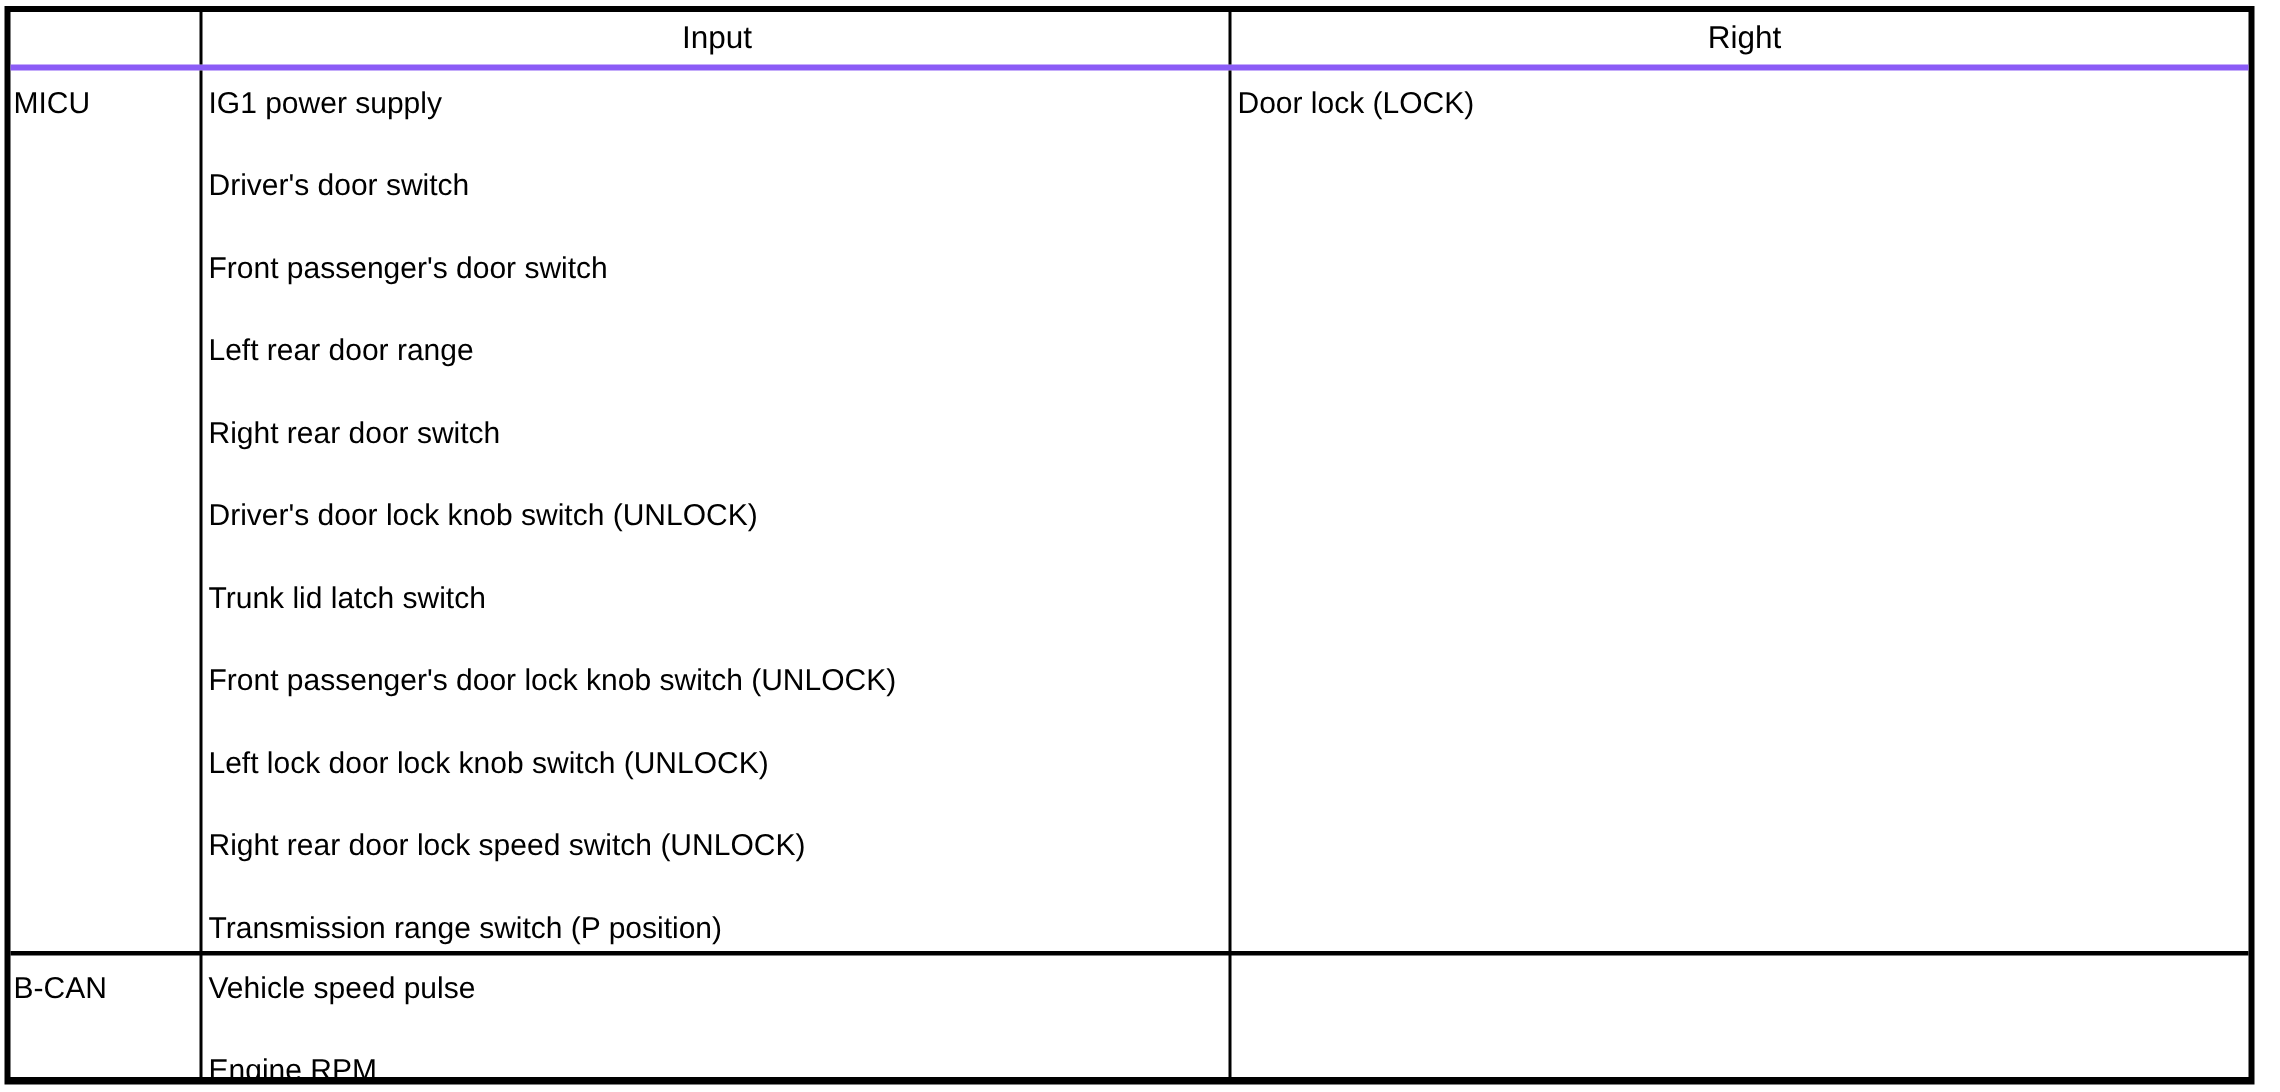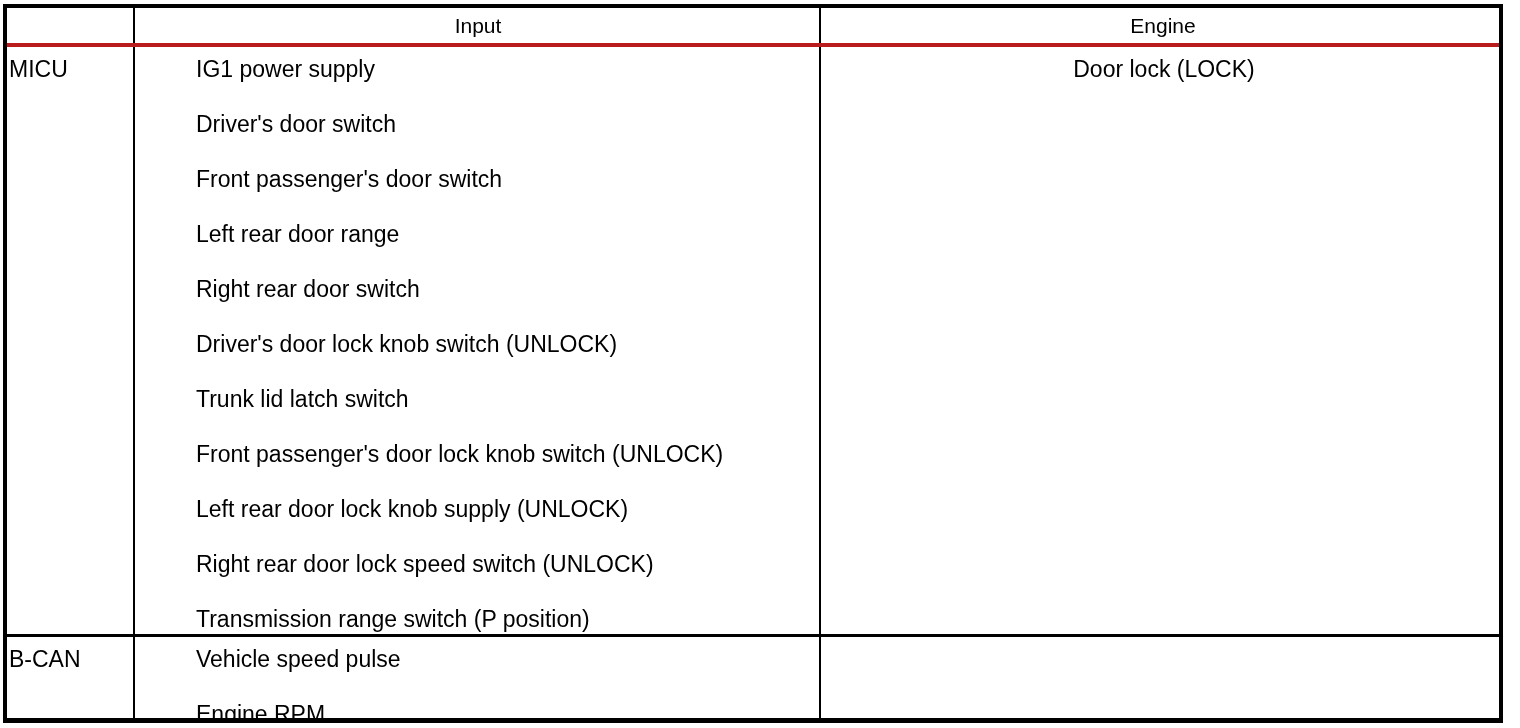--- a/index.html
+++ b/index.html
@@ -37,21 +37,21 @@
     background: #ffffff;
   }
 
   
   .header-row {
     position: absolute;
     left: 0;
     top: 0;
     right: 0;
     height: 35px;
-    border-bottom: 4px solid #b91c1c;
+    border-bottom: 4px solid #8b5cf6;
     box-sizing: content-box;
   }
   .header-cell {
     position: absolute;
     top: 0;
     height: 35px;
     line-height: 35px;
     text-align: center;
     font-size: 21px;
     letter-spacing: 0px;
@@ -98,30 +98,30 @@
     left: 0;
     right: 0;
   }
   .cell {
     position: absolute;
     top: 0;
     bottom: 0;
     overflow: hidden;
   }
   .cell.c-src   { left: 0px;   width: 126px; }
-  .cell.c-input { left: 140px; width: 684px; padding-left: 45px; }
-  .cell.c-out   { left: 814px; width: 682px; text-align: center; }
+  .cell.c-input { left: 128px; width: 684px; }
+  .cell.c-out   { left: 814px; width: 682px; }
 
   .entry-list {
     margin: 0;
     padding: 0;
     list-style: none;
   }
   .entry {
-    font-size: 23px;
+    font-size: 20px;
     line-height: 21px;
     white-space: nowrap;
     height: 55px;
     padding-top: 12px;
     box-sizing: border-box;
   }
   .cell.c-src .entry,
   .cell.c-input .entry,
   .cell.c-out .entry {
     padding-left: 4px;
@@ -130,21 +130,21 @@
 </style>
 </head>
 <body>
 
 <div class="sheet">
   <div class="table-frame">
 
     <div class="header-row">
       <div class="header-cell hc-src"></div>
       <div class="header-cell hc-input">Input</div>
-      <div class="header-cell hc-out">Engine</div>
+      <div class="header-cell hc-out">Right</div>
       <div class="vline-head vh1"></div>
       <div class="vline-head vh2"></div>
     </div>
 
     <div class="vline v1"></div>
     <div class="vline v2"></div>
 
     <div class="section" id="section-0" style="top:39px; height:587px;">
       <div class="cell c-src">
         <ul class="entry-list" id="src-0">
@@ -154,21 +154,21 @@
       <div class="cell c-input">
         <ul class="entry-list" id="inp-0">
             <li class="entry">IG1 power supply</li>
             <li class="entry">Driver's door switch</li>
             <li class="entry">Front passenger's door switch</li>
             <li class="entry">Left rear door range</li>
             <li class="entry">Right rear door switch</li>
             <li class="entry">Driver's door lock knob switch (UNLOCK)</li>
             <li class="entry">Trunk lid latch switch</li>
             <li class="entry">Front passenger's door lock knob switch (UNLOCK)</li>
-            <li class="entry">Left rear door lock knob supply (UNLOCK)</li>
+            <li class="entry">Left lock door lock knob switch (UNLOCK)</li>
             <li class="entry">Right rear door lock speed switch (UNLOCK)</li>
             <li class="entry">Transmission range switch (P position)</li>
           </ul>
       </div>
       <div class="cell c-out">
         <ul class="entry-list" id="out-0">
             <li class="entry">Door lock (LOCK)</li>
           </ul>
       </div>
     </div>

